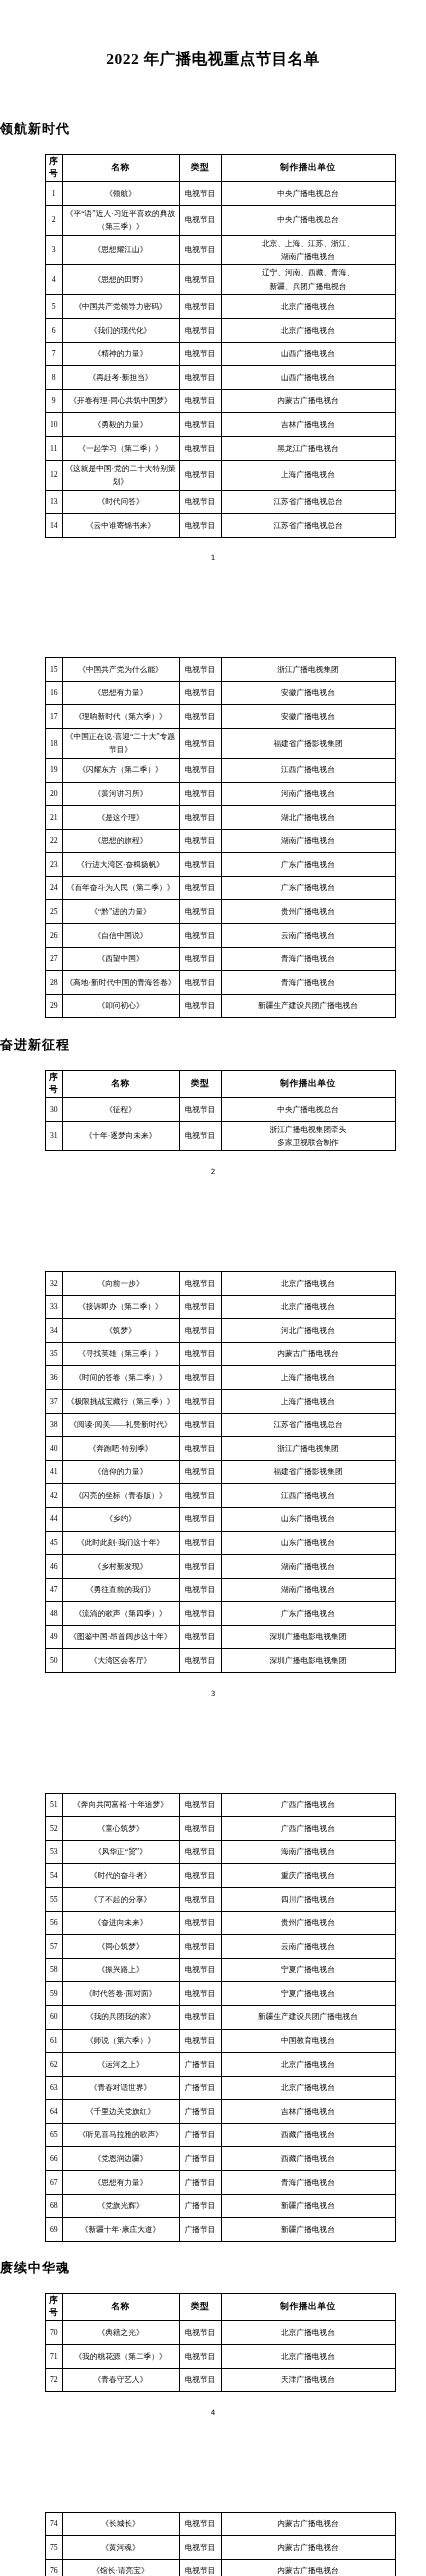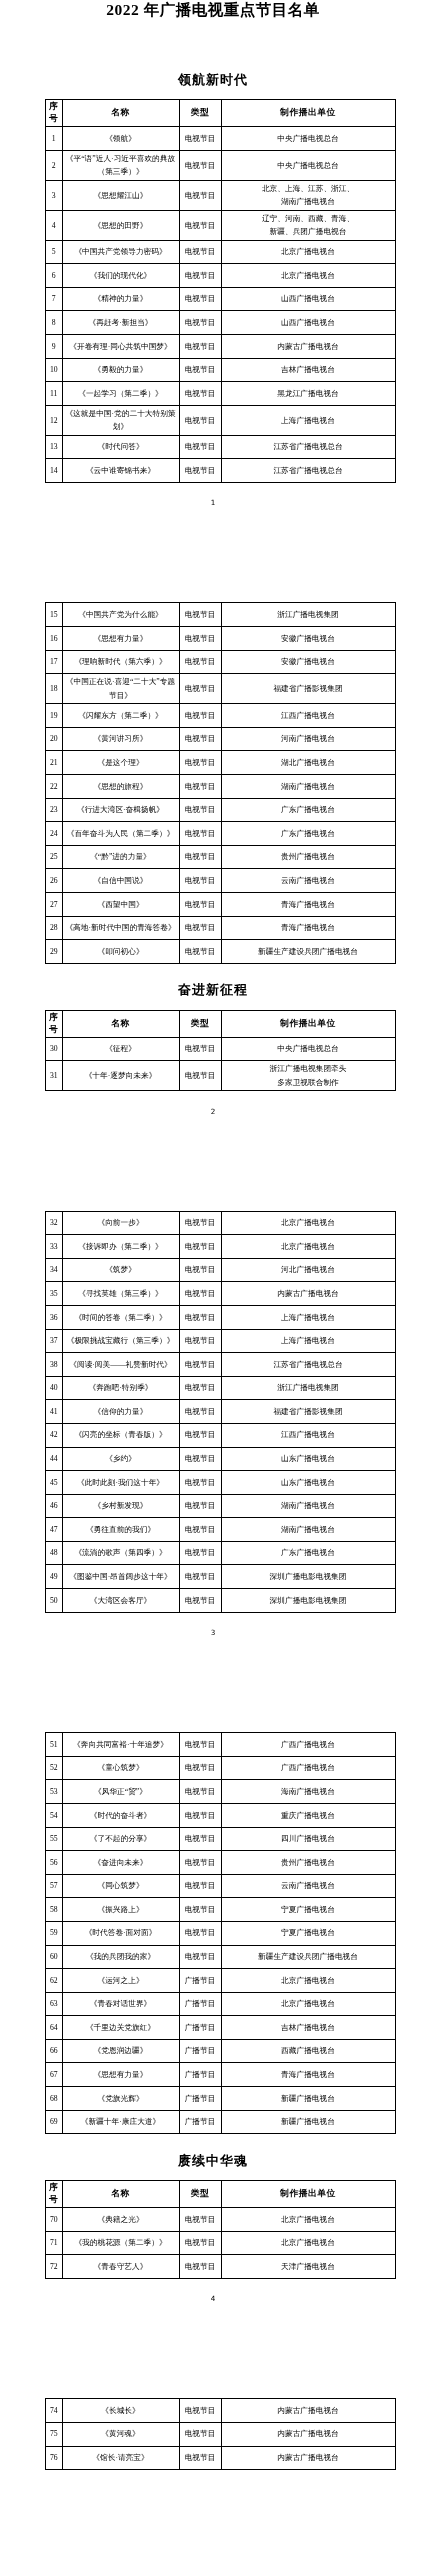--- a/index.html
+++ b/index.html
@@ -4,32 +4,32 @@
 <style>
   html,body{margin:0;padding:0;}
   body{
     width:426px; background:#ffffff; color:#000;
     font-family:"Liberation Serif","DejaVu Serif",serif;
     min-height:3867px; box-sizing:border-box; padding-bottom:28px;
   }
   #doc{width:426px;}
   .page{width:426px;}
   .page + .page{margin-top:95px;}
-  .page:first-child{}
+  .page:first-child{padding-top:49px;}
   .doc-title{
     font-size:15.5px; font-weight:bold; text-align:center;
     margin:0 0 50px 0; letter-spacing:0.5px;
   }
   .section-title{
-    font-size:13px; font-weight:bold; text-align:center;
+    font-size:13px; font-weight:bold; text-align:left;
     margin:17.5px 0 10.3px 0; letter-spacing:1px;
   }
   table.programs{
     border-collapse:collapse; table-layout:fixed;
-    width:350px; margin:4px auto 0 45px;
+    width:350px; margin:16px auto 0 45px;
   }
   .c-no{width:16.5px;} .c-name{width:117px;} .c-kind{width:42px;} .c-unit{width:174px;}
   table.programs th, table.programs td{
     border:0.5px solid #000; text-align:center; vertical-align:middle;
     white-space:pre-line; overflow-wrap:break-word;
   }
   table.programs th{
     font-size:8.8px; font-weight:bold; height:23px; padding:1px; letter-spacing:0.5px;
   }
   table.programs td{
@@ -463,36 +463,48 @@
             <td class="td-kind">电视节目</td>
             <td class="td-unit">宁夏广播电视台</td>
           </tr>
           <tr class="data-row">
             <td class="td-no">60</td>
             <td class="td-name">《我的兵团我的家》</td>
             <td class="td-kind">电视节目</td>
             <td class="td-unit">新疆生产建设兵团广播电视台</td>
           </tr>
           <tr class="data-row">
+            <td class="td-no">61</td>
+            <td class="td-name">《师说（第六季）》</td>
+            <td class="td-kind">电视节目</td>
+            <td class="td-unit">中国教育电视台</td>
+          </tr>
+          <tr class="data-row">
             <td class="td-no">62</td>
             <td class="td-name">《运河之上》</td>
             <td class="td-kind">广播节目</td>
             <td class="td-unit">北京广播电视台</td>
           </tr>
           <tr class="data-row">
             <td class="td-no">63</td>
             <td class="td-name">《青春对话世界》</td>
             <td class="td-kind">广播节目</td>
             <td class="td-unit">北京广播电视台</td>
           </tr>
           <tr class="data-row">
             <td class="td-no">64</td>
             <td class="td-name">《千里边关党旗红》</td>
             <td class="td-kind">广播节目</td>
             <td class="td-unit">吉林广播电视台</td>
+          </tr>
+          <tr class="data-row">
+            <td class="td-no">65</td>
+            <td class="td-name">《听见喜马拉雅的歌声》</td>
+            <td class="td-kind">广播节目</td>
+            <td class="td-unit">西藏广播电视台</td>
           </tr>
           <tr class="data-row">
             <td class="td-no">66</td>
             <td class="td-name">《党恩润边疆》</td>
             <td class="td-kind">广播节目</td>
             <td class="td-unit">西藏广播电视台</td>
           </tr>
           <tr class="data-row">
             <td class="td-no">67</td>
             <td class="td-name">《思想有力量》</td>

